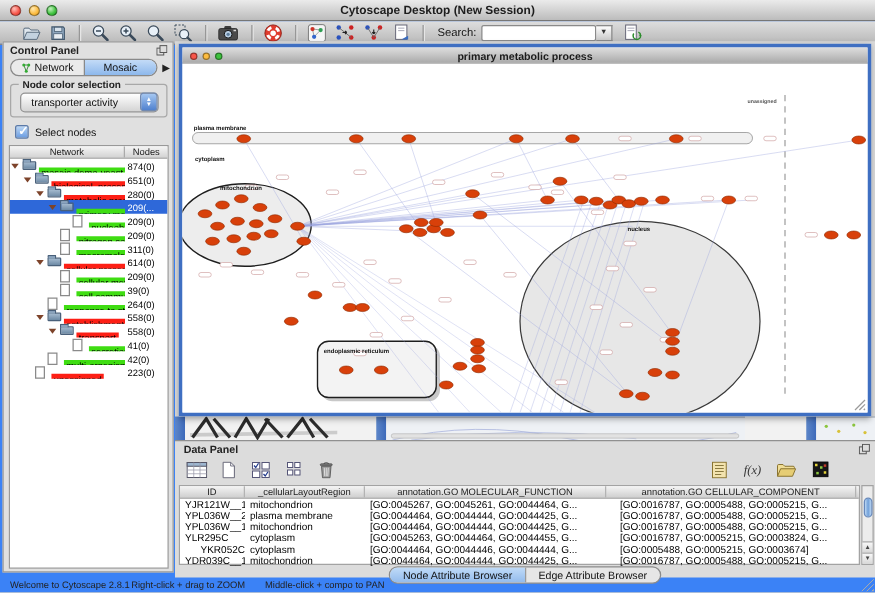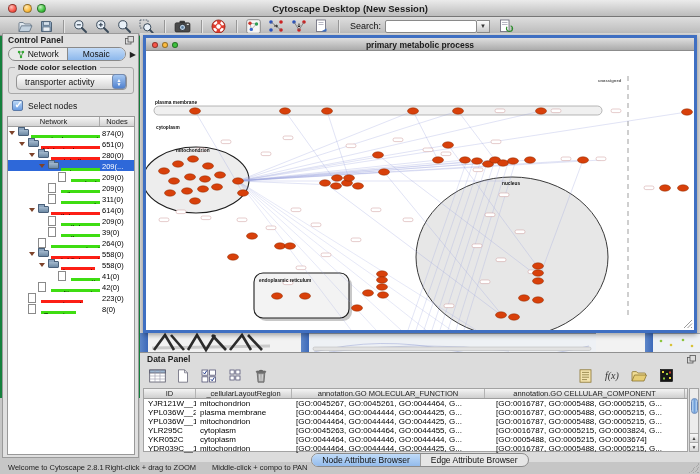--- a/index.html
+++ b/index.html
@@ -1,18 +1,18 @@
 <!DOCTYPE html>
 <html><head>
 <meta charset="utf-8">
 <style>
 *{box-sizing:border-box;margin:0;padding:0}
 html,body{width:700px;height:474px}
 body{font-family:"Liberation Sans",sans-serif;background:#c6c6c6;overflow:hidden}
-.app{position:relative;width:700px;height:398px;background:#15803d}
+.app{position:relative;width:700px;height:474px;background:#3b82f6}
 
 
 .titlebar{position:absolute;left:0;top:0;width:700px;height:17px;background:linear-gradient(#ebebeb,#bcbcbc);border-bottom:1px solid #767676}
 .titlebar .title{position:absolute;left:0;right:0;top:2.5px;text-align:center;font-size:9.5px;font-weight:bold;color:#1d1d1d}
 .lights{position:absolute;left:8px;top:4px;display:flex;gap:5.5px}
 .light{width:9px;height:9px;border-radius:50%;border:0.5px solid rgba(0,0,0,.4)}
 .light.red{background:radial-gradient(circle at 35% 30%,#ffc2bb,#f8564a 60%,#d23b2f)}
 .light.yellow{background:radial-gradient(circle at 35% 30%,#ffe9b3,#fdbc40 60%,#d69a21)}
 .light.green{background:radial-gradient(circle at 35% 30%,#c7f2c0,#3ec23e 60%,#2a9a2d)}
 
@@ -70,21 +70,21 @@
 .nf-lights{position:absolute;left:6px;top:4px;display:flex;gap:4px}
 .nf-light{width:6px;height:6px;border-radius:50%;border:0.5px solid rgba(0,0,0,.4)}
 .nf-canvas{position:absolute;left:0;top:13px;width:548px;height:279px;background:#fff}
 
 
 .dp{position:absolute;left:140px;top:352px;width:560px;height:110px;background:#dcdcdc;border-top:1px solid #909090}
 .dp-head{position:absolute;left:0;top:0;width:100%;height:11px}
 .dp-head .pt{position:absolute;left:7px;top:1px;font-size:8.5px;font-weight:bold;color:#222}
 .dp-tools{position:absolute;left:0;top:12px;width:100%;height:22px}
 .dpt-left{position:absolute;left:7px;top:1px;display:flex;gap:6px}
-.dpt-right{position:absolute;right:24px;top:1px;display:flex;gap:7px}
+.dpt-right{position:absolute;right:34px;top:1px;display:flex;gap:7px}
 .dbtn{width:20px;height:19px;display:flex;align-items:center;justify-content:center}
 .dp-table{position:absolute;left:3px;top:35px;width:545px;height:64px;background:#fff;border:1px solid #a3a3a3}
 .dth{display:flex;height:10px;background:linear-gradient(#f4f4f4,#cfcfcf);border-bottom:1px solid #9e9e9e;font-size:7.5px;color:#222}
 .dth span{border-right:1px solid #b3b3b3;text-align:center;line-height:10px;overflow:hidden;white-space:nowrap}
 .drow{display:flex;height:9px;font-size:8px;color:#000}
 .drow span{padding-left:4px;overflow:hidden;white-space:nowrap;line-height:9px}
 .drow .c0{font-weight:normal}
 .dp-scroll{position:absolute;left:549px;top:35px;width:10px;height:64px;background:#ececec;border:1px solid #a3a3a3}
 .dthumb{position:absolute;left:0.5px;top:9px;width:7px;height:16px;border-radius:4px;background:linear-gradient(90deg,#bdd8f4,#6f9fd9,#bdd8f4);border:0.5px solid #6688bb}
 .darrow{position:absolute;left:0;width:8px;height:9px;font-size:5px;color:#444;text-align:center;line-height:9px;background:linear-gradient(#f8f8f8,#d8d8d8);border-top:1px solid #aaa}
@@ -385,25 +385,20 @@
           </div>
           <div class="trow">
             <span class="ticon file" style="left: 30px;"></span>
             <span class="lwrap" style="left: 43px;"><span class="lbl green">multi-organism pro</span></span>
             <span class="cnt">42(0)</span>
           </div>
           <div class="trow">
             <span class="ticon file" style="left: 20px;"></span>
             <span class="lwrap" style="left: 33px;"><span class="lbl red">unassigned</span></span>
             <span class="cnt">223(0)</span>
-          </div>
-          <div class="trow">
-            <span class="ticon file" style="left: 20px;"></span>
-            <span class="lwrap" style="left: 33px;"><span class="lbl green">Overview</span></span>
-            <span class="cnt">8(0)</span>
           </div>
         </div>
     </div>
   </div>
 
   <div class="desktop">
     <div class="strip">
       <div class="bluebar" style="left:0"></div>
       <span style="position:absolute;left:12px;top:0">
           <svg width="118" height="19" viewBox="0 0 118 19">
@@ -755,21 +750,21 @@
             <span style="width: 200px;">[GO:0044464, GO:0044444, GO:0044425, G...</span>
             <span style="width: 193px;">[GO:0016787, GO:0005488, GO:0005215, G...</span>
           </div>
           <div class="drow">
             <span class="c0" style="width: 52px;">YLR295C</span>
             <span style="width: 96px;">cytoplasm</span>
             <span style="width: 200px;">[GO:0045263, GO:0044464, GO:0044455, G...</span>
             <span style="width: 193px;">[GO:0016787, GO:0005215, GO:0003824, G...</span>
           </div>
           <div class="drow">
-            <span class="c0" style="width: 52px;">YKR052C</span>
+            <span class="c0" style="width: 52px; text-align: right;">YKR052C</span>
             <span style="width: 96px;">cytoplasm</span>
             <span style="width: 200px;">[GO:0044464, GO:0044446, GO:0044444, G...</span>
             <span style="width: 193px;">[GO:0005488, GO:0005215, GO:0003674]</span>
           </div>
           <div class="drow">
             <span class="c0" style="width: 52px;">YDR039C__1</span>
             <span style="width: 96px;">mitochondrion</span>
             <span style="width: 200px;">[GO:0044464, GO:0044444, GO:0044425, G...</span>
             <span style="width: 193px;">[GO:0016787, GO:0005488, GO:0005215, G...</span>
           </div>

